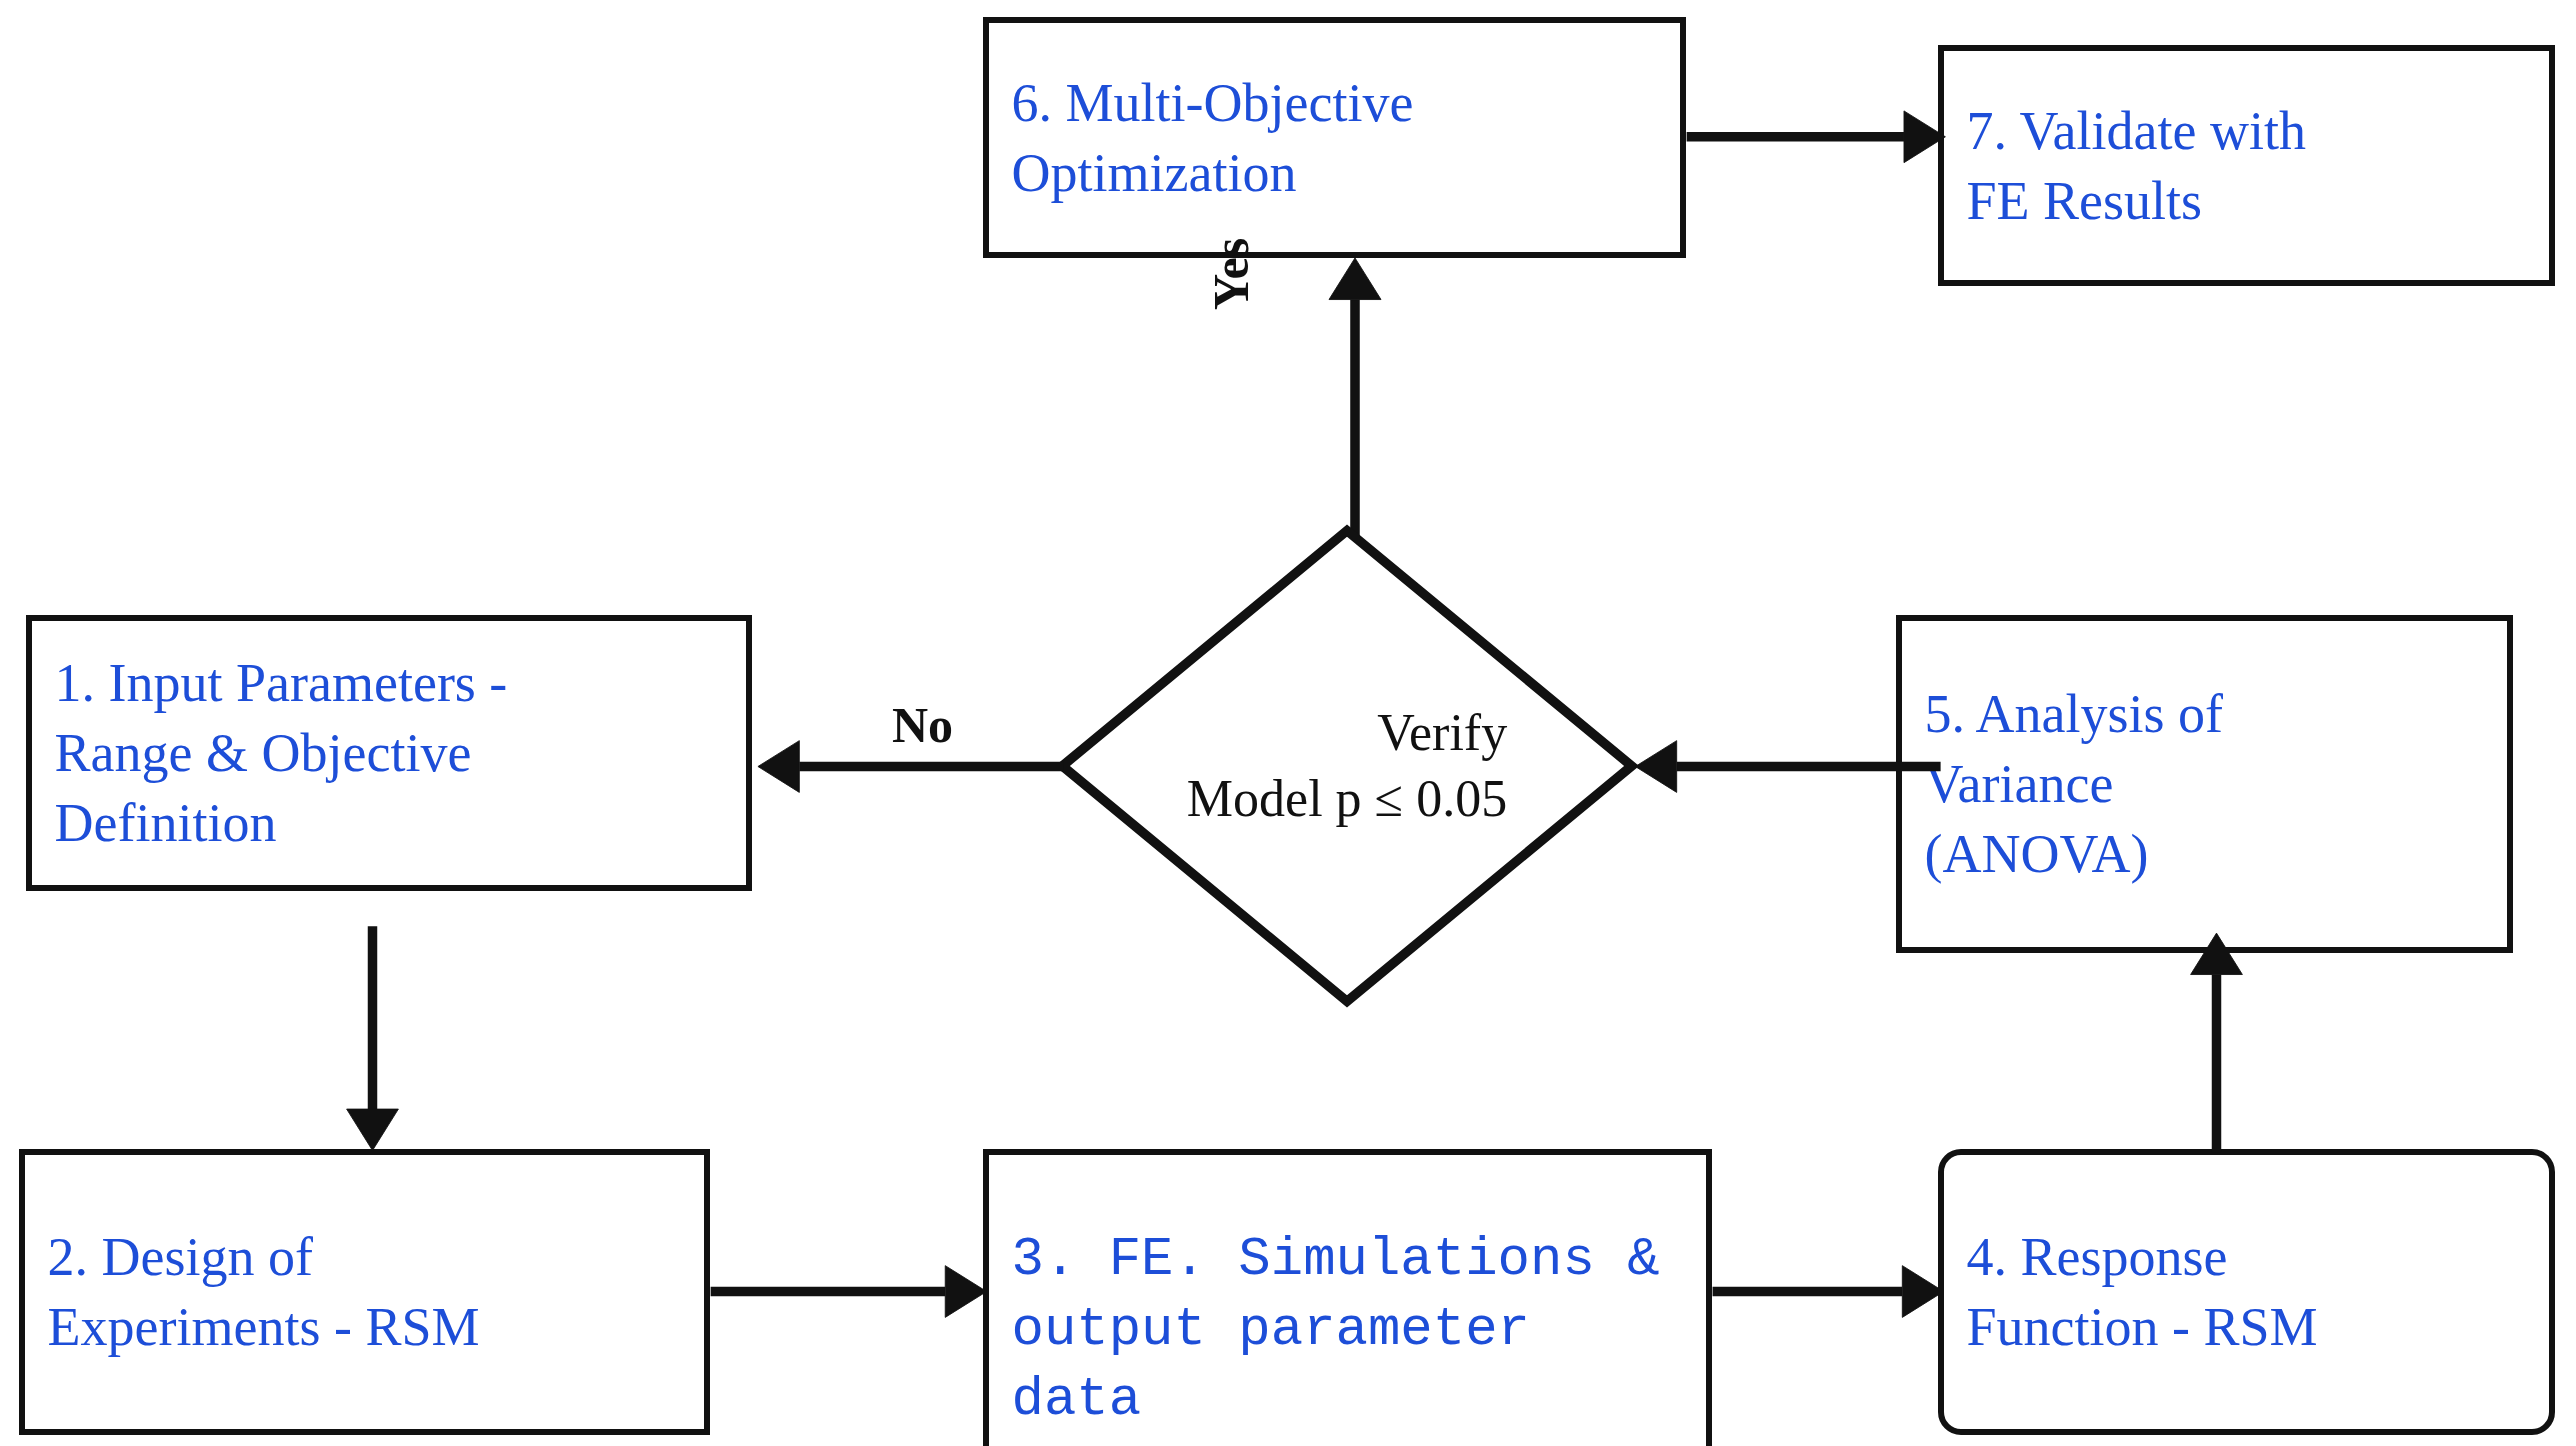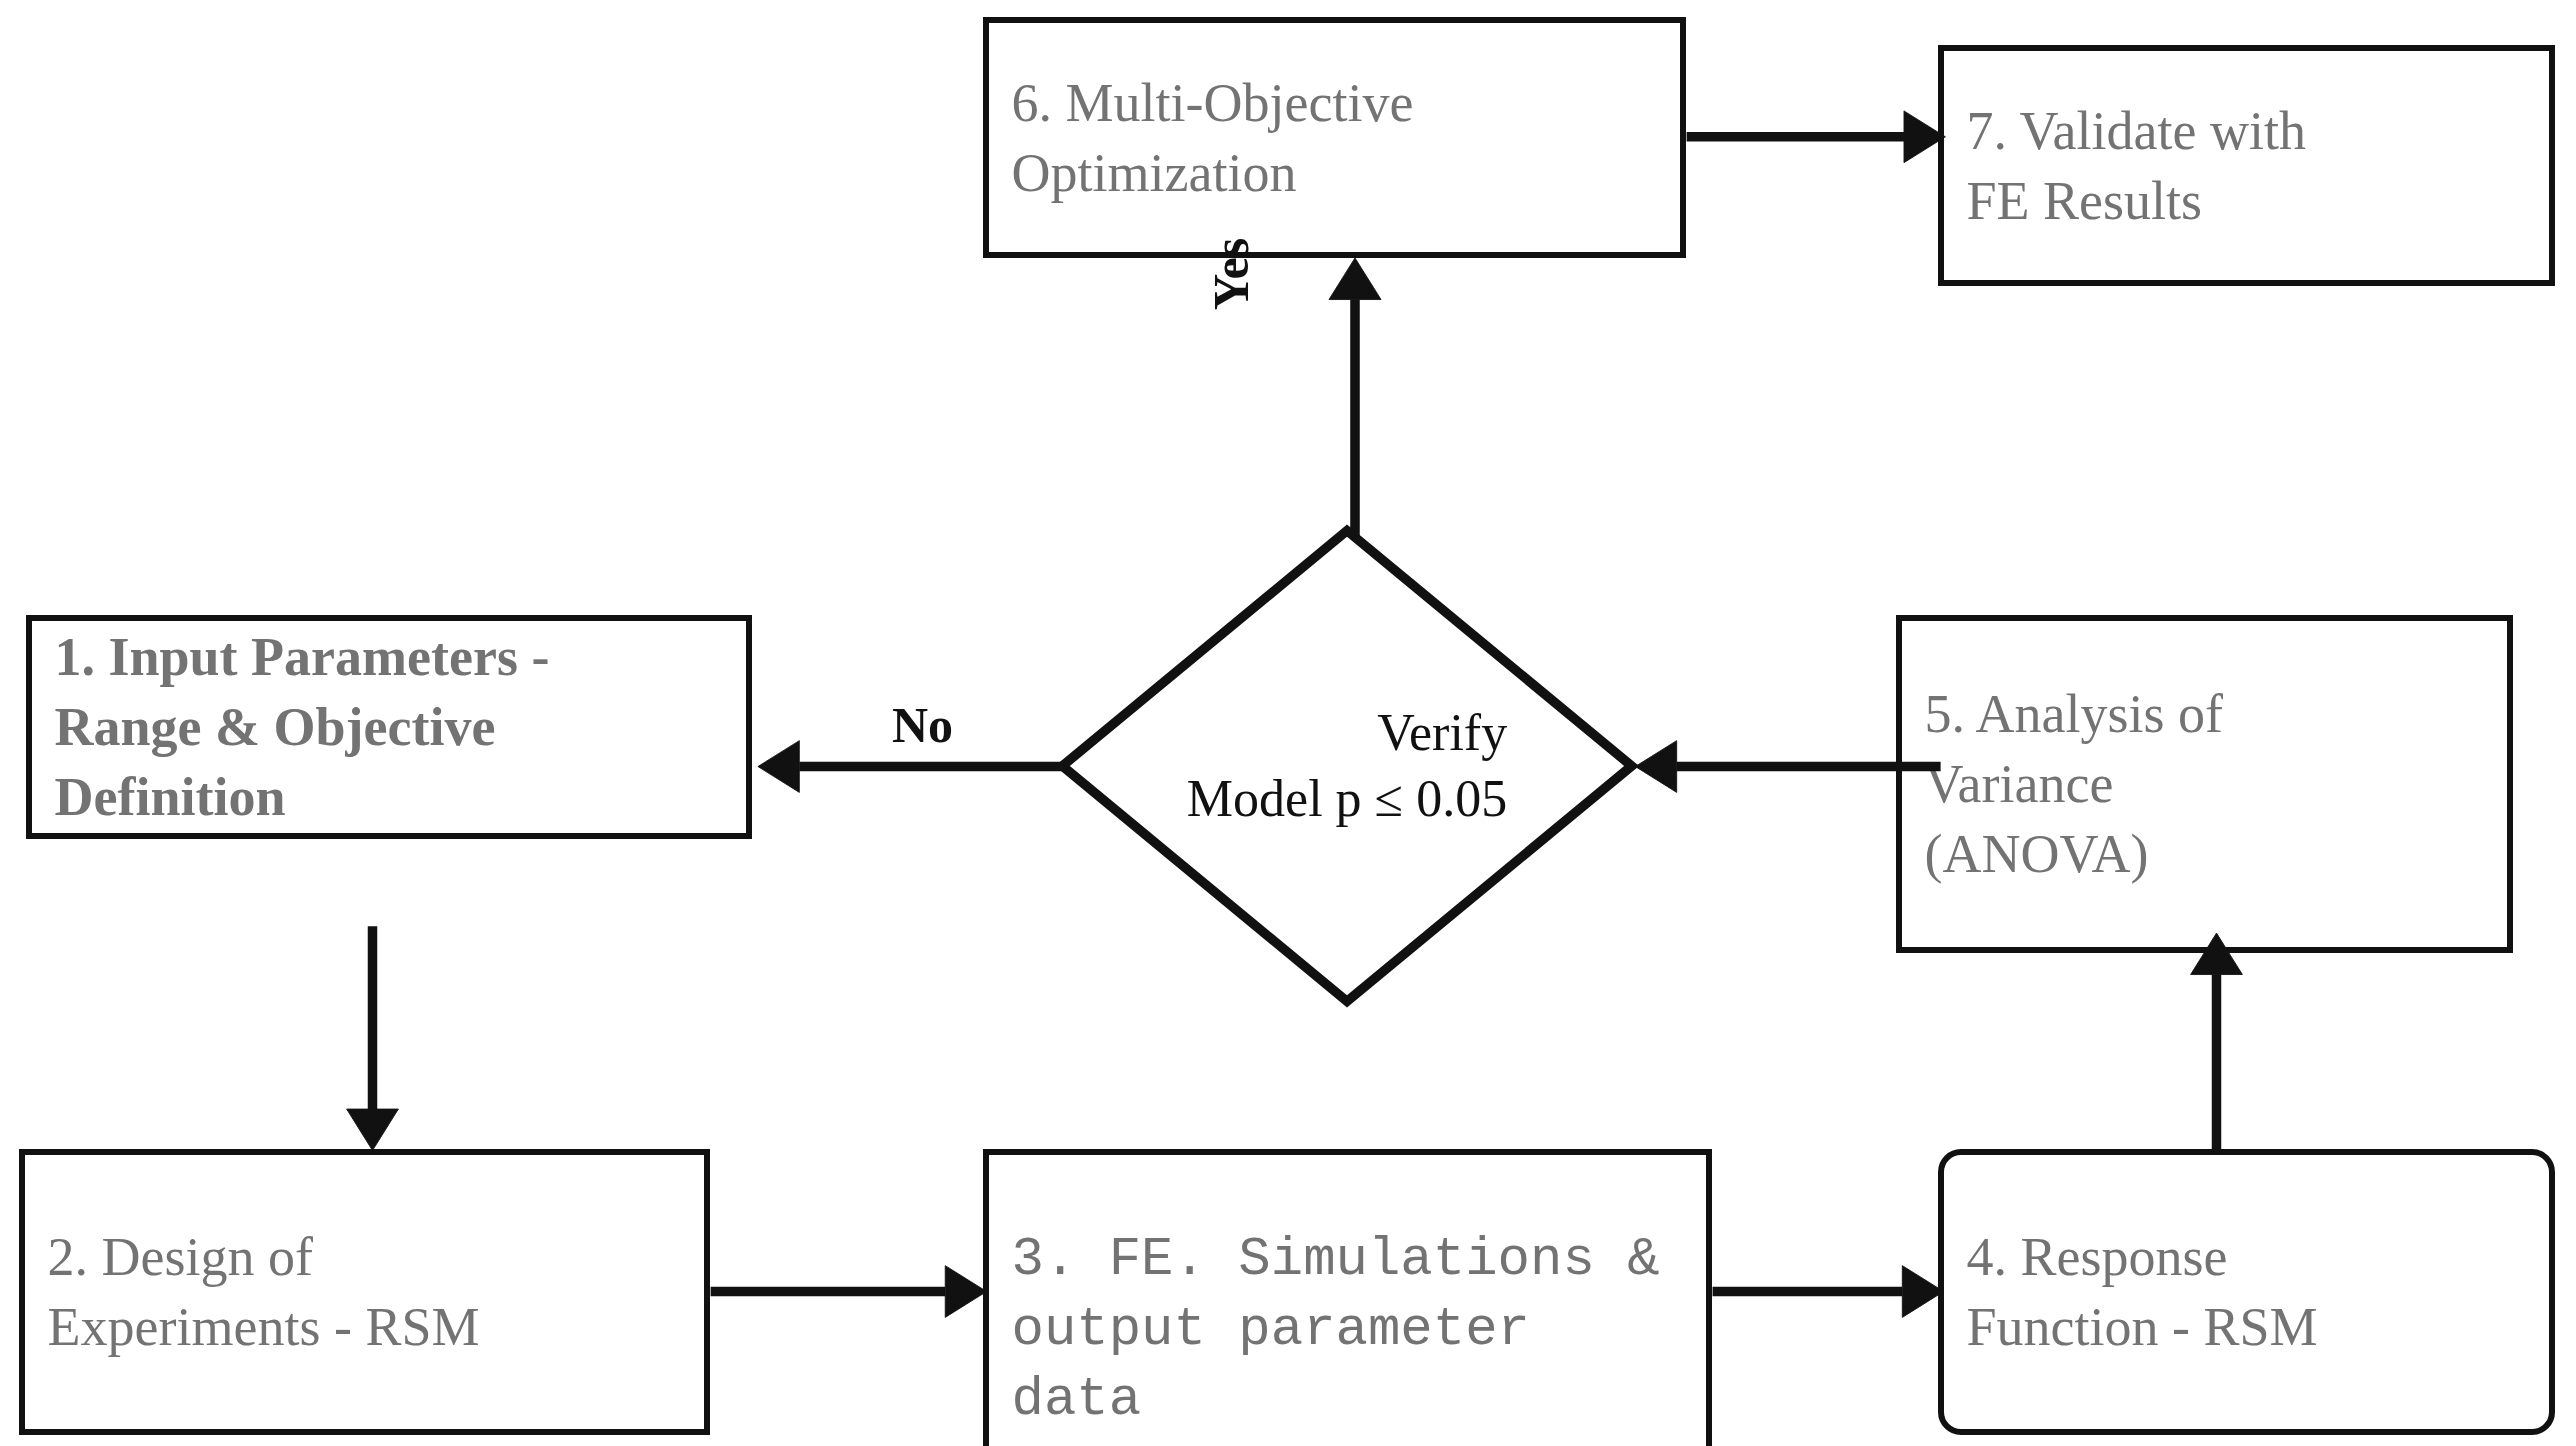--- a/index.html
+++ b/index.html
@@ -21,21 +21,21 @@
   .node-box {
     position: absolute;
     box-sizing: border-box;
     background: #ffffff;
     border: 6px solid #111111;
     display: flex;
     flex-direction: column;
     justify-content: center;
   }
   .node-text {
-    color: #737373;
+    color: #1d4ed8;
     font-size: 54px;
     line-height: 1.30;
     padding: 0 22.5px;
     white-space: pre-line;
   }
   .node-text.justified {
     text-align: justify;
     text-align-last: left;
   }
 
@@ -120,21 +120,21 @@
   <div class="edge-label rotated" style="left:1256px; top:260px;">Yes</div>
 
   <div class="diamond-wrap" style="left:1058px; top:526px; width:578px; height:480px;">
     <svg width="578" height="480" viewBox="0 0 668 554">
       <polygon points="334,5 663,277 334,549 5,277" fill="#ffffff" stroke="#111111" stroke-width="11" stroke-linejoin="miter"></polygon>
     </svg>
     <div class="diamond-label">Verify
 Model p ≤ 0.05</div>
   </div>
 
-  <div class="node-box" style="left:26px; top:615px; width:726px; height:224px;font-weight:bold;">
+  <div class="node-box" style="left:26px; top:615px; width:726px; height:276px;">
     <div class="node-text">1. Input Parameters -
 Range &amp; Objective
 Definition</div>
   </div>
 
   <svg class="connector" style="left:752px; top:732px;" width="312" height="69" viewBox="0 0 360 80">
     <line x1="360" y1="40" x2="54" y2="40"></line>
     <polygon points="54,10 6,40 54,70"></polygon>
   </svg>
   <div class="edge-label" style="left:892px; top:700px;">No</div>

